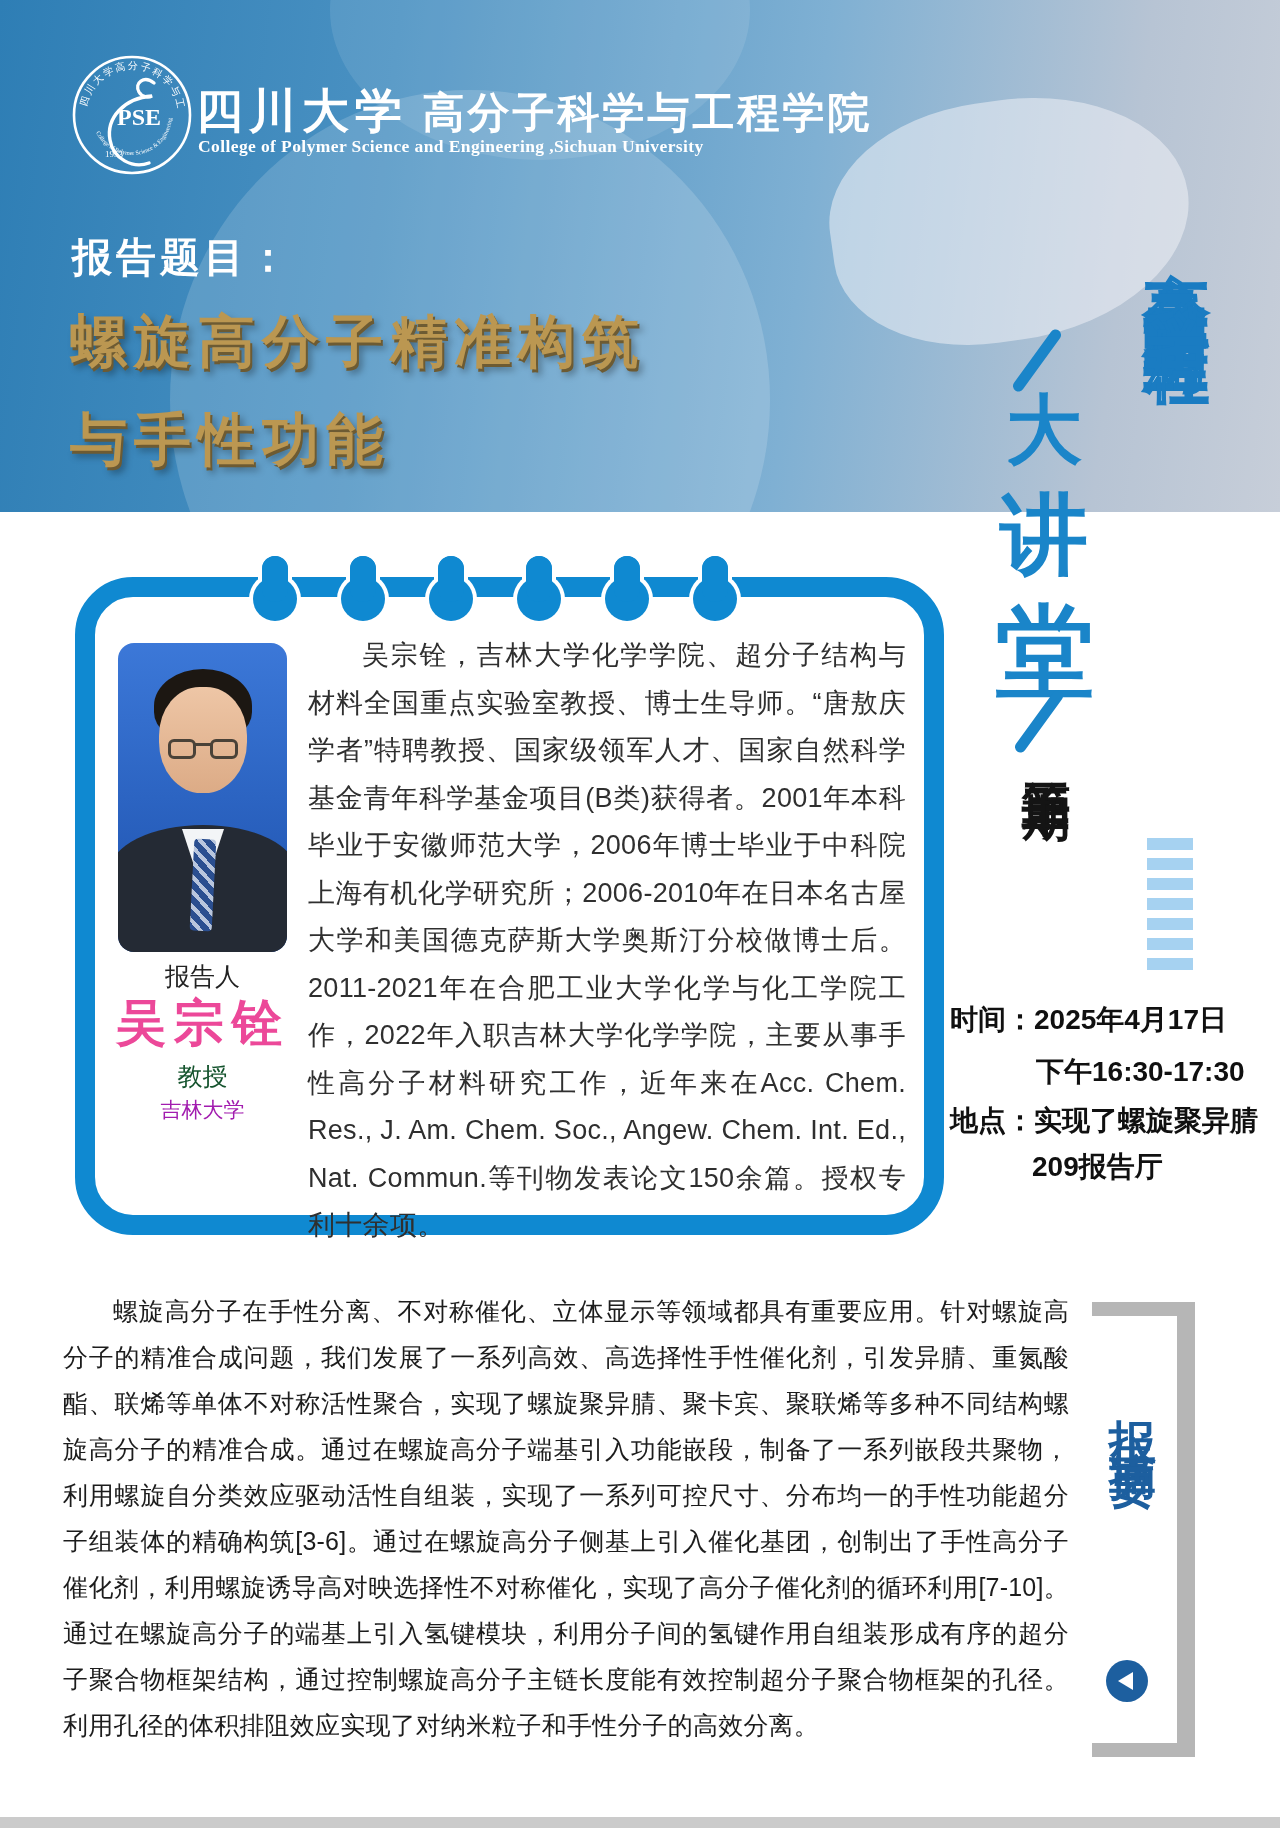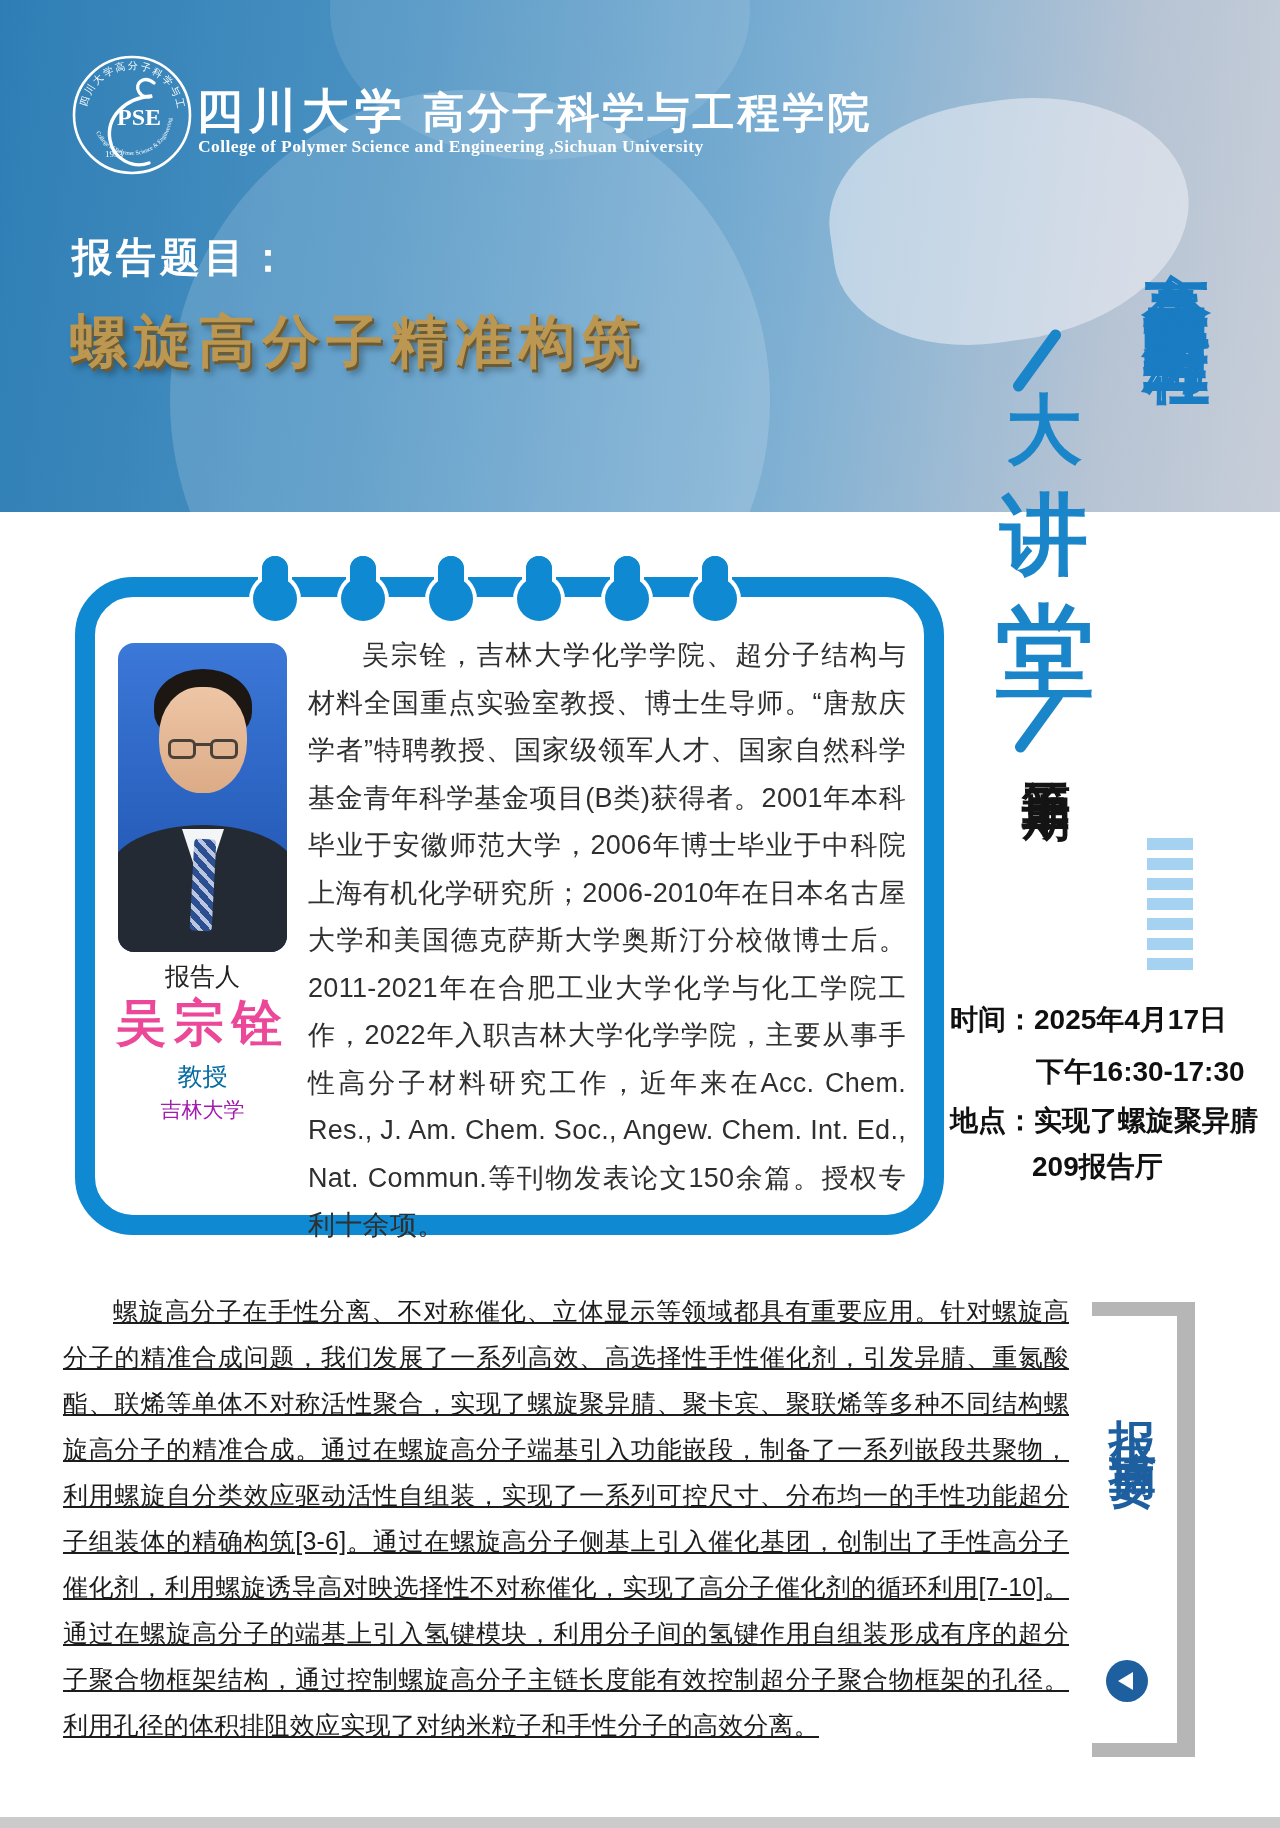--- a/index.html
+++ b/index.html
@@ -77,29 +77,29 @@
   .photo .suit{position:absolute;left:-8px;top:182px;width:186px;height:130px;background:#242a34;
                border-radius:50% 50% 0 0/46px;}
   .photo .shirt{position:absolute;left:64px;top:186px;width:42px;height:64px;background:#f3f5f7;
                 clip-path:polygon(0 0,100% 0,50% 100%);}
   .photo .tie{position:absolute;left:74px;top:196px;width:22px;height:92px;border-radius:4px;
               background:repeating-linear-gradient(45deg,#2b4f90 0 6px,#b9c6dd 6px 10px);transform:rotate(3deg);}
 
   .speaker-role{position:absolute;left:118px;top:960px;width:169px;text-align:center;font-size:25px;color:#222222;}
   .speaker-name{position:absolute;left:98px;top:990px;width:210px;text-align:center;font-size:50px;font-weight:bold;
                 font-family:"Liberation Serif",serif;letter-spacing:8px;color:#ec4899;}
-  .speaker-title{position:absolute;left:118px;top:1060px;width:169px;text-align:center;font-size:25px;color:#0369a1;}
+  .speaker-title{position:absolute;left:118px;top:1060px;width:169px;text-align:center;font-size:25px;color:#14532d;}
   .speaker-affil{position:absolute;left:118px;top:1096px;width:169px;text-align:center;font-size:21px;color:#a21caf;}
 
   .bio{position:absolute;left:308px;top:632px;width:598px;font-size:27px;line-height:47.5px;
        text-align:justify;text-indent:2em;color:#2f2f2f;letter-spacing:0.3px;}
 
   
   .abstract-text{position:absolute;left:63px;top:1288px;width:1006px;font-size:25px;line-height:46px;
-                 text-align:justify;text-indent:2em;color:#1c1c1c;letter-spacing:0.2px;text-decoration:underline;}
+                 text-align:justify;text-indent:2em;color:#1c1c1c;letter-spacing:0.2px;}
   .bracket{position:absolute;left:1092px;top:1302px;width:103px;height:455px;box-sizing:border-box;
            border-top:14px solid #b6b6b6;border-bottom:14px solid #b6b6b6;border-right:18px solid #b6b6b6;}
   .abstract-label{position:absolute;left:1102px;top:1382px;writing-mode:vertical-rl;font-weight:bold;
                   font-size:47px;letter-spacing:16px;color:#1d5f9f;}
   .play-icon{position:absolute;left:1106px;top:1660px;width:42px;height:42px;border-radius:50%;background:#1d5f9f;}
   .play-icon .tri{position:absolute;left:12px;top:12px;width:0;height:0;
                   border-top:9px solid transparent;border-bottom:9px solid transparent;border-right:15px solid #ffffff;}
   .bottom-strip{position:absolute;left:0;top:1817px;width:1280px;height:11px;background:#cbcbcb;}
 </style>
 </head>
@@ -132,20 +132,21 @@
     </div>
 
     <div class="brand-cn">
       <span class="uni">四川大学</span>
       <span class="col">高分子科学与工程学院</span>
     </div>
     <div class="brand-en">College of Polymer Science and Engineering ,Sichuan University</div>
 
     <div class="topic-label">报告题目：</div>
     <div class="topic-line topic-line1">螺旋高分子精准构筑</div>
+    <div class="topic-line topic-line2">与手性功能</div>
   </div>
 
   <div class="callig-outline">高分子科学与工程</div>
 
   <div class="accent-bars">
     <div class="bar"></div>
     <div class="bar"></div>
     <div class="bar"></div>
     <div class="bar"></div>
     <div class="bar"></div>

